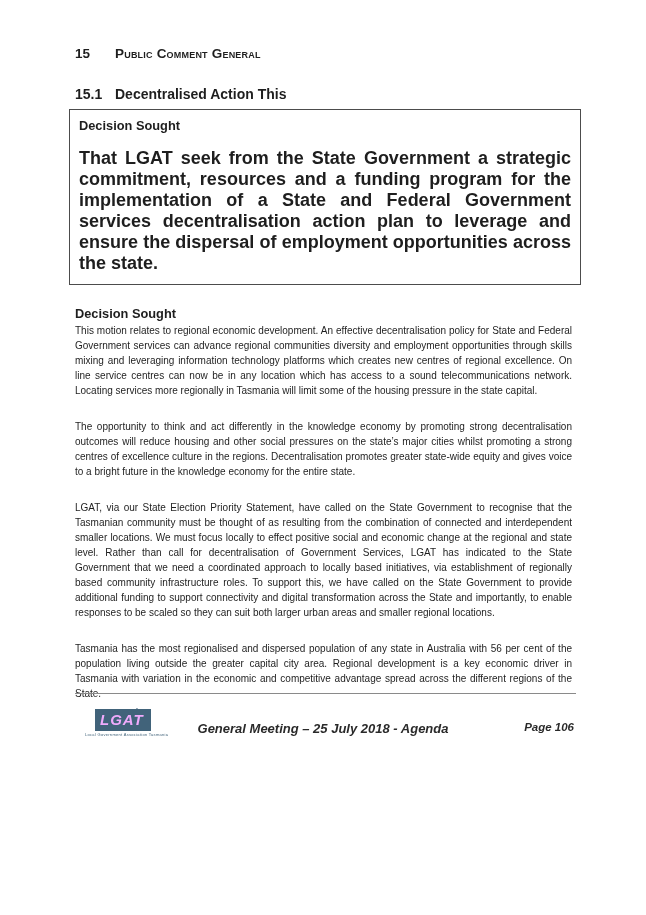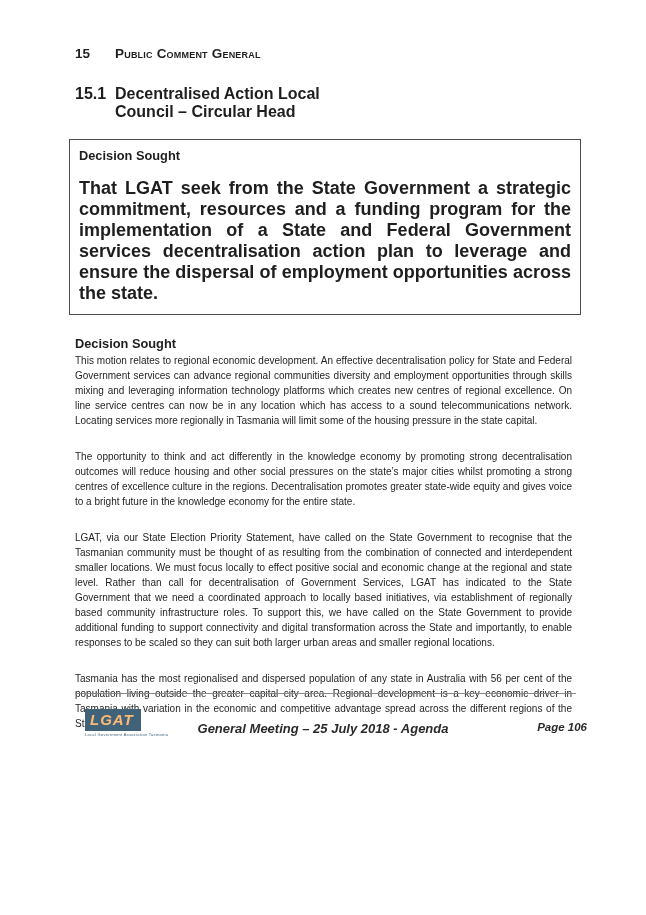--- a/index.html
+++ b/index.html
@@ -19,21 +19,21 @@
   }
   
   .h-row{display:flex;font-weight:700;}
   .h-num{width:40px;flex:0 0 40px;}
   .sec-title{
     font-variant:small-caps;
     font-size:13.5px;
     letter-spacing:.2px;
   }
   .h1-row{font-size:13.5px;margin-bottom:24px;}
-  .h2-row{font-size:16px;margin-bottom:18px;line-height:18px;}
+  .h2-row{font-size:14px;margin-bottom:6px;line-height:18px;}
   .h2-title div{margin:0;}
   
   .decision-box{
     border:1px solid #4c4c4c;
     margin:0 -9px 20px -6px;
     padding:7px 9px 10px 9px;
     box-sizing:border-box;
   }
   .decision-box .box-heading{
     font-weight:700;font-size:12.8px;line-height:18px;
@@ -54,28 +54,29 @@
   
   .footer{position:absolute;left:0;right:0;bottom:0;height:82px;}
   .footer-rule{
     position:absolute;left:75px;width:501px;top:0;
     border-top:1.5px solid #8a8a8a;
   }
   .logo{position:absolute;left:85px;top:16px;width:110px;}
   .logo-block{
     display:inline-block;
     background:#41637a;
-    color:#fdba74;
+    color:#f0abfc;
     font-weight:700;
     font-style:italic;
     font-size:15px;
     line-height:20px;
     padding:1px 7px 1px 5px;
     letter-spacing:1px;
     position:relative;
+    margin-left:10px;
   }
   .logo-block:before{
     content:"· ' ·";
     position:absolute;top:-8px;right:2px;
     color:#41637a;font-size:8px;font-style:normal;letter-spacing:2px;
   }
   .logo-tagline{
     color:#41637a;
     font-size:4px;
     letter-spacing:.3px;
@@ -84,41 +85,40 @@
     font-style:normal;
   }
   .footer-center{
     position:absolute;left:50%;transform:translateX(-50%);
     top:28px;
     font-style:italic;font-weight:700;
     font-size:13px;color:#2a2a2a;
     white-space:nowrap;
   }
   .footer-page{
-    position:absolute;right:59px;top:28px;
+    position:absolute;right:72px;top:28px;
     font-style:italic;font-weight:700;
     font-size:11.5px;color:#2a2a2a;
   }
 </style>
 </head>
 <body>
 
 <div class="page">
   <div class="content">
 
     <div class="h-row h1-row">
       <span class="h-num">15</span>
       <span class="sec-title">Public Comment General</span>
     </div>
 
     <div class="h-row h2-row">
       <span class="h-num">15.1</span>
       <span class="h2-title">
-        <div>Decentralised Action Local</div>
-        <div>Council – Circular Head</div>
+        <div>Decentralised Action This</div>
       </span>
     </div>
 
     <div class="decision-box">
       <div class="box-heading">Decision Sought</div>
       <div class="box-body">That LGAT seek from the State Government a strategic commitment, resources and a funding program for the implementation of a State and Federal Government services decentralisation action plan to leverage and ensure the dispersal of employment opportunities across the state.</div>
     </div>
 
     <div class="section">
       <h3>Decision Sought</h3>

